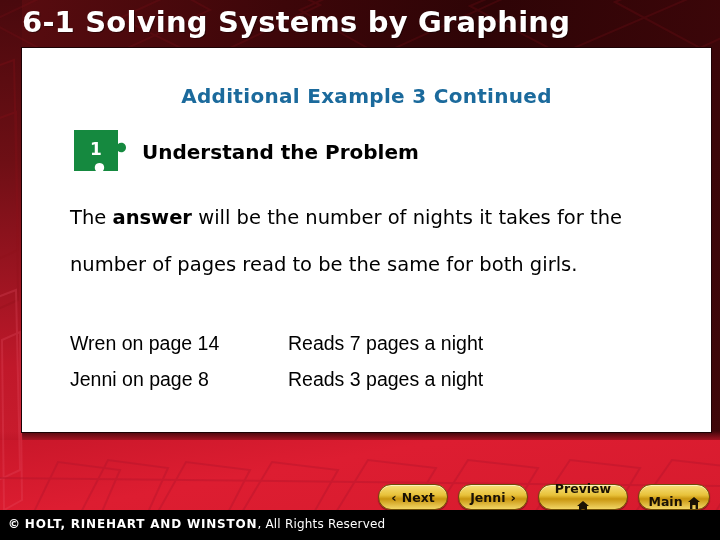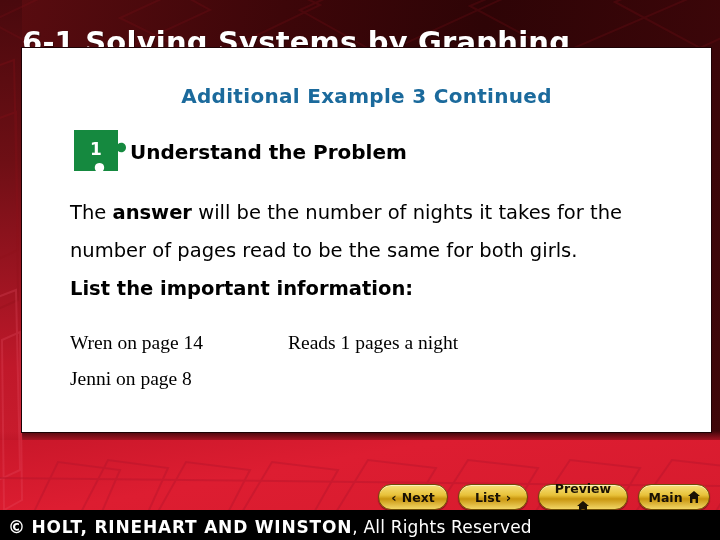--- a/index.html
+++ b/index.html
@@ -46,21 +46,21 @@
     inset: 0;
     pointer-events: none;
     opacity: .55;
   }
   .pattern svg { display:block; }
 
   
   .title-bar {
     position: absolute;
     left: 0; top: 0;
-    width: 720px; height: 48px; margin-top: 20px;
+    width: 720px; height: 48px;
   }
   .slide-title {
     position: absolute;
     left: 22px; top: 5px;
     color: #ffffff;
     font-family: "DejaVu Sans", sans-serif;
     font-weight: bold;
     font-size: 29px;
     letter-spacing: .2px;
     white-space: nowrap;
@@ -115,42 +115,42 @@
     font-weight: bold;
     font-size: 17px;
     padding-bottom: 4px;
     box-sizing: border-box;
   }
   .step-title {
     color: #000000;
     font-family: "DejaVu Sans", sans-serif;
     font-weight: bold;
     font-size: 20px;
-    margin-left: 4px;
+    margin-left: 16px;
     white-space: nowrap;
   }
 
   
   .body-block {
     position: absolute;
     left: 48px; top: 146px;
     width: 600px;
     color: #000000;
     font-family: "DejaVu Sans", sans-serif;
     font-size: 19.5px;
-    line-height: 38px;
+    line-height: 47px;
   }
   .body-block b { font-weight: bold; }
 
   .facts {
     position: absolute;
     left: 48px; top: 277px;
     width: 600px;
     color: #000000;
-    font-family: Liberation Serif, serif;
+    font-family: Liberation Sans, sans-serif;
     font-size: 19.5px;
     line-height: 36px;
   }
   .fact-row { display: flex; }
   .fact-who  { width: 218px; flex: 0 0 auto; }
   .fact-rate { flex: 1 1 auto; }
 
   
   .navbar {
     position: absolute;
@@ -172,38 +172,38 @@
     color: #1a1205;
     font-family: "DejaVu Sans", sans-serif;
     font-weight: bold;
     font-size: 12.5px;
     box-sizing: border-box;
     cursor: pointer;
   }
   #btn-back    { left: 378px; width: 70px; }
   #btn-next    { left: 458px; width: 70px; }
   #btn-preview { left: 538px; width: 90px; flex-direction: column; }
-  #btn-main    { left: 638px; width: 72px; }
+  #btn-main    { left: 638px; width: 72px; align-items: flex-end; }
   .chev { font-size: 13px; line-height: 1; }
   .home-ico { display: inline-block; width: 12px; height: 12px; }
   .home-ico svg { display:block; }
 
   
   .footer {
     position: absolute;
     left: 0; bottom: 0;
     width: 720px; height: 30px;
     background: #000000;
   }
   .copyright {
     position: absolute;
     left: 8px; top: 7px;
     color: #ffffff;
     font-family: "DejaVu Sans", sans-serif;
-    font-size: 17px;
+    font-size: 12px;
     letter-spacing: .2px;
     white-space: nowrap;
   }
   .copyright .strong {
     font-weight: bold;
     letter-spacing: .8px;
   }
 </style>
 </head>
 <body>
@@ -259,44 +259,44 @@
         <svg width="52" height="44" viewBox="0 0 52 44">
           <path d="M0 0 H44 V14 C47 11.5 52 13 52 17.5 C52 22 47 23.5 44 21 V41 H29 C31.5 37.5 30 33 25.5 33 C21 33 19.5 37.5 22 41 H0 Z" fill="#15893f"></path>
         </svg>
         <div class="puzzle-num">1</div>
       </div>
       <div class="step-title">Understand the Problem</div>
     </div>
 
     <div class="body-block">
       <span>The  </span><b>answer</b><span> will be the number of nights it takes for the number of pages read to be the same for both girls.</span><br>
-      <b>List the important information:</b>
     </div>
 
     <div class="facts">
       <div class="fact-row">
         <span class="fact-who">Wren on page 14</span>
-        <span class="fact-rate">Reads 1 pages a night</span>
+        <span class="fact-rate">Reads 7 pages a night</span>
       </div>
       <div class="fact-row">
         <span class="fact-who">Jenni on page 8</span>
+        <span class="fact-rate">Reads 3 pages a night</span>
       </div>
     </div>
 
   </div>
 
   <div class="navbar">
 
     <div class="navbtn" id="btn-back">
       <span class="chev">‹</span>
       <span>Next</span>
     </div>
 
     <div class="navbtn" id="btn-next">
-      <span>List</span>
+      <span>Jenni</span>
       <span class="chev">›</span>
     </div>
 
     <div class="navbtn" id="btn-preview">
       <span>Preview</span>
       <span class="home-ico">
         <svg width="12" height="12" viewBox="0 0 12 12">
           <path d="M6 0 L12 5 H10 V12 H7.6 V8 H4.4 V12 H2 V5 H0 Z" fill="#1a1205"></path>
         </svg>
       </span>

